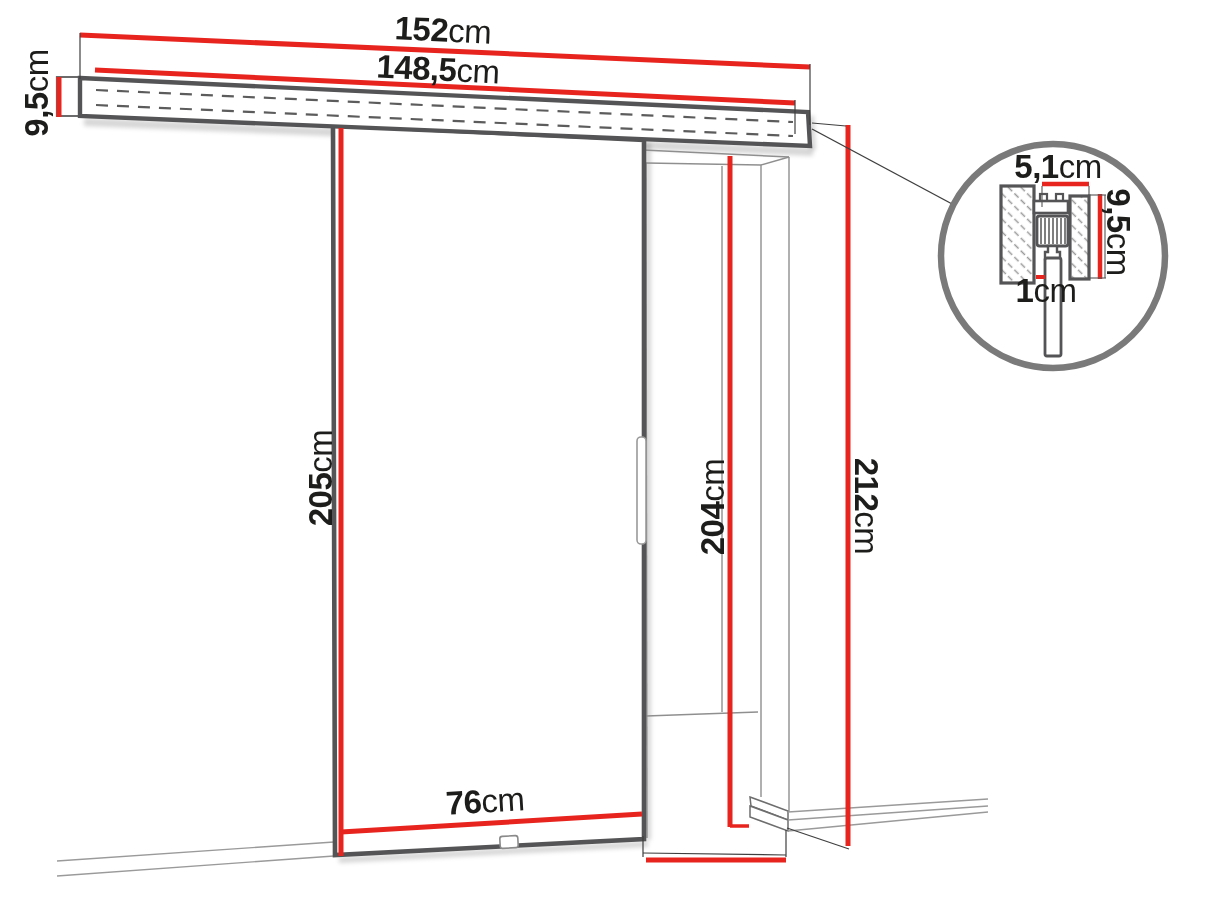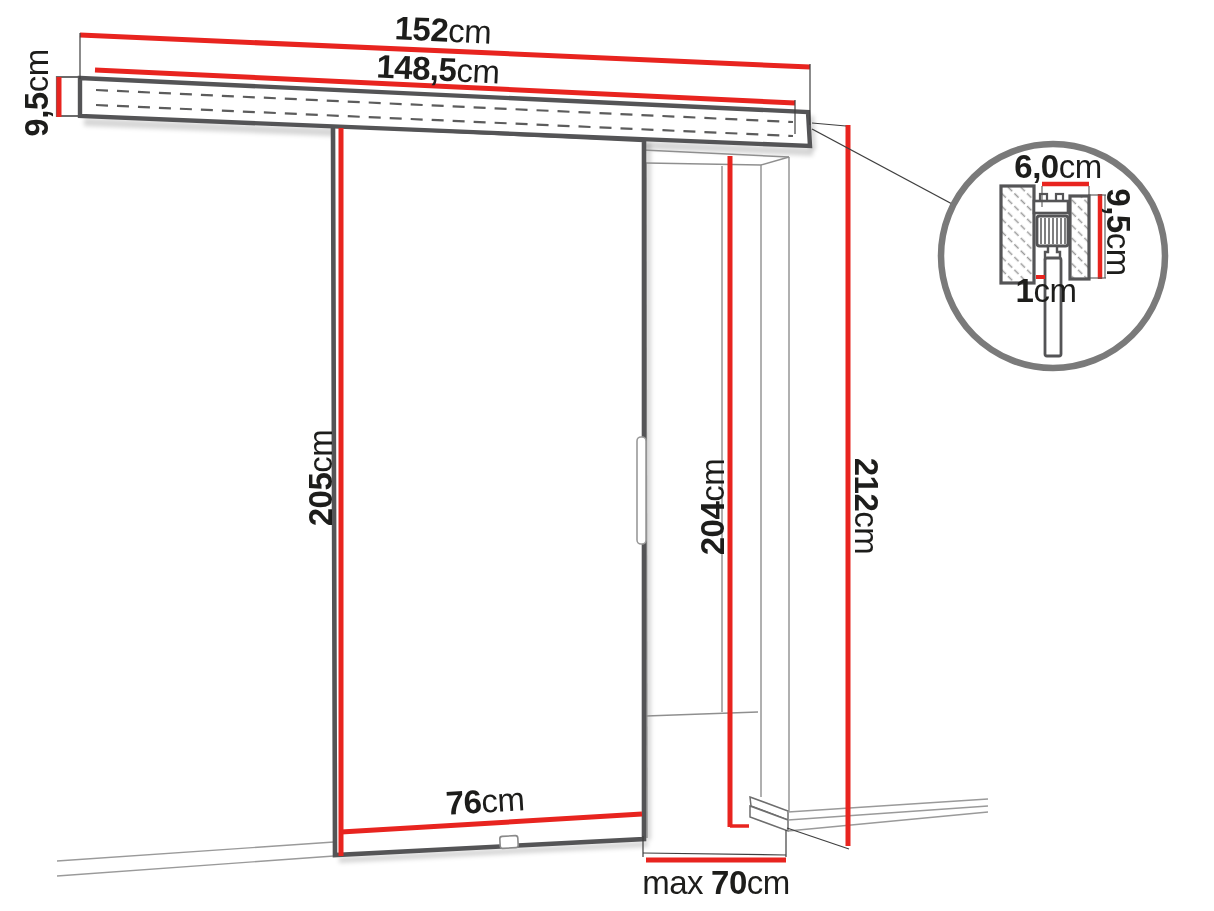--- a/index.html
+++ b/index.html
@@ -177,26 +177,23 @@
 </div>
 
 <div class="dim-label r-cw" style="left:866px;top:506px;">
   <span class="num">212</span><span class="unit">cm</span>
 </div>
 
 <div class="dim-label t-door" style="left:485px;top:801px;">
   <span class="num">76</span><span class="unit">cm</span>
 </div>
 
-<div class="dim-label" style="left:716px;top:882px;">
-  <span class="pre">max</span><span class="num">70</span><span class="unit">cm</span>
-</div>
 
 <div class="dim-label" style="left:1058px;top:166px;">
-  <span class="num">6,0</span><span class="unit">cm</span>
+  <span class="num">5,1</span><span class="unit">cm</span>
 </div>
 
 <div class="dim-label r-cw" style="left:1118px;top:232px;">
   <span class="num">9,5</span><span class="unit">cm</span>
 </div>
 
 <div class="dim-label" style="left:1046px;top:290px;">
   <span class="num">1</span><span class="unit">cm</span>
 </div>
 

